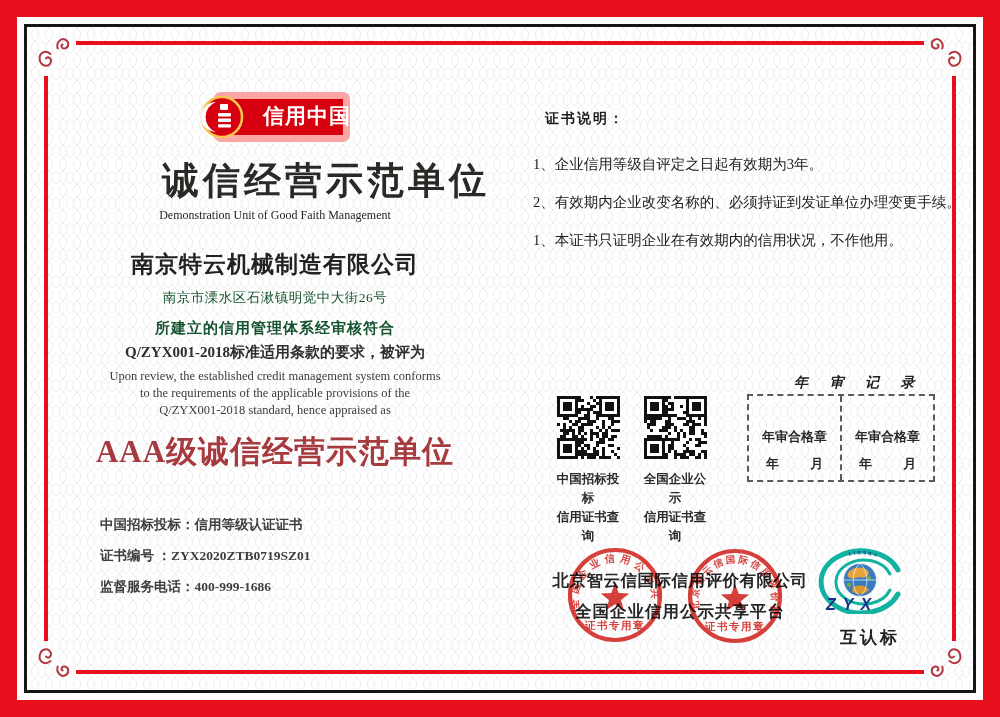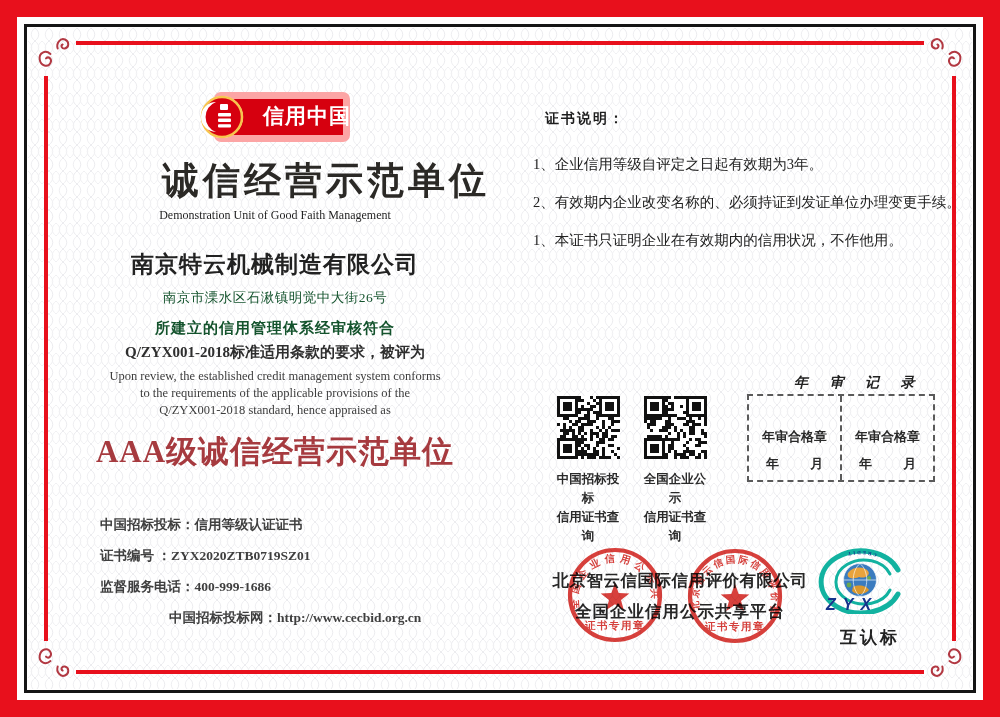--- a/index.html
+++ b/index.html
@@ -151,23 +151,20 @@
 
   <div class="fields">
     <div class="row">
       <span>中国招标投标：</span><span>信用等级认证证书</span>
     </div>
     <div class="row">
       <span>证书编号 ：</span><span>ZYX2020ZTB0719SZ01</span>
     </div>
     <div class="row">
       <span>监督服务电话：</span><span>400-999-1686</span>
-    </div>
-    <div class="row indent">
-      <span>中国招标投标网：http://www.cecbid.org.cn</span>
     </div>
   </div>
 
   <div class="notes-heading">证书说明：</div>
   <div class="notes">
     <div class="note">1、企业信用等级自评定之日起有效期为3年。</div>
     <div class="note">2、有效期内企业改变名称的、必须持证到发证单位办理变更手续。</div>
     <div class="note">1、本证书只证明企业在有效期内的信用状况，不作他用。</div>
   </div>
 

